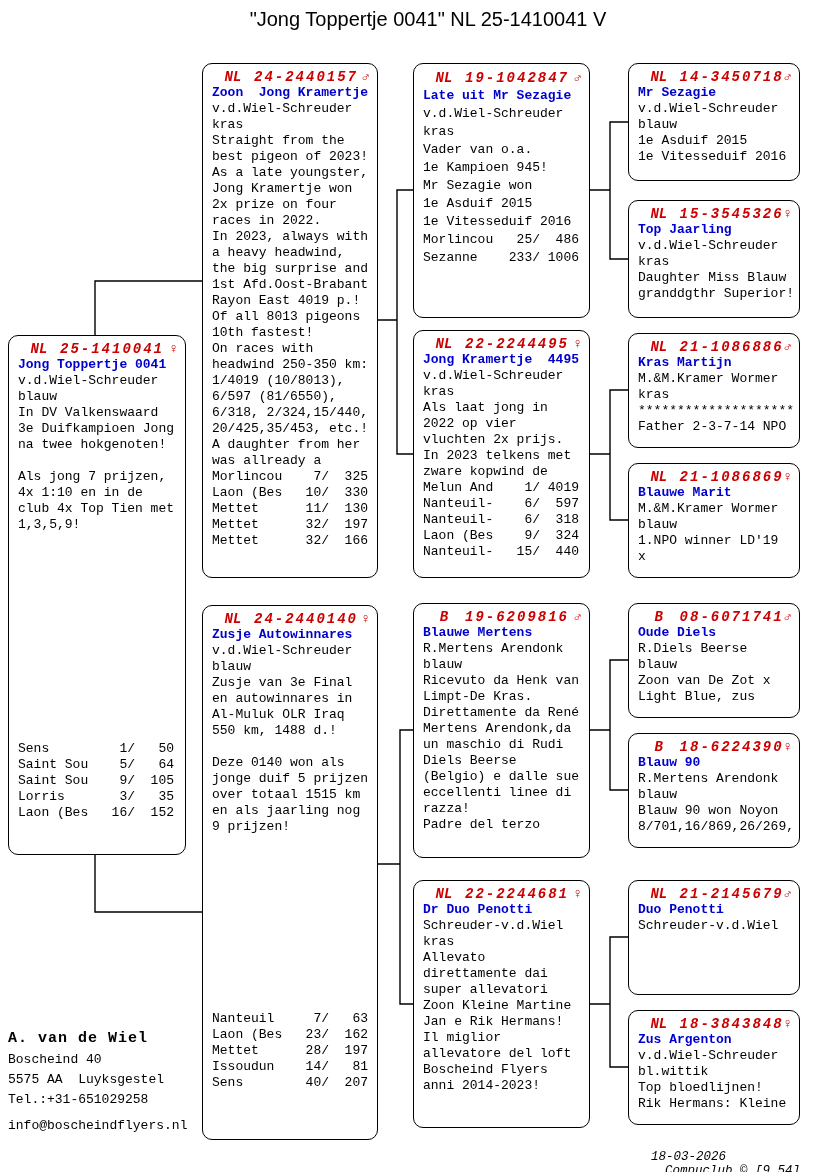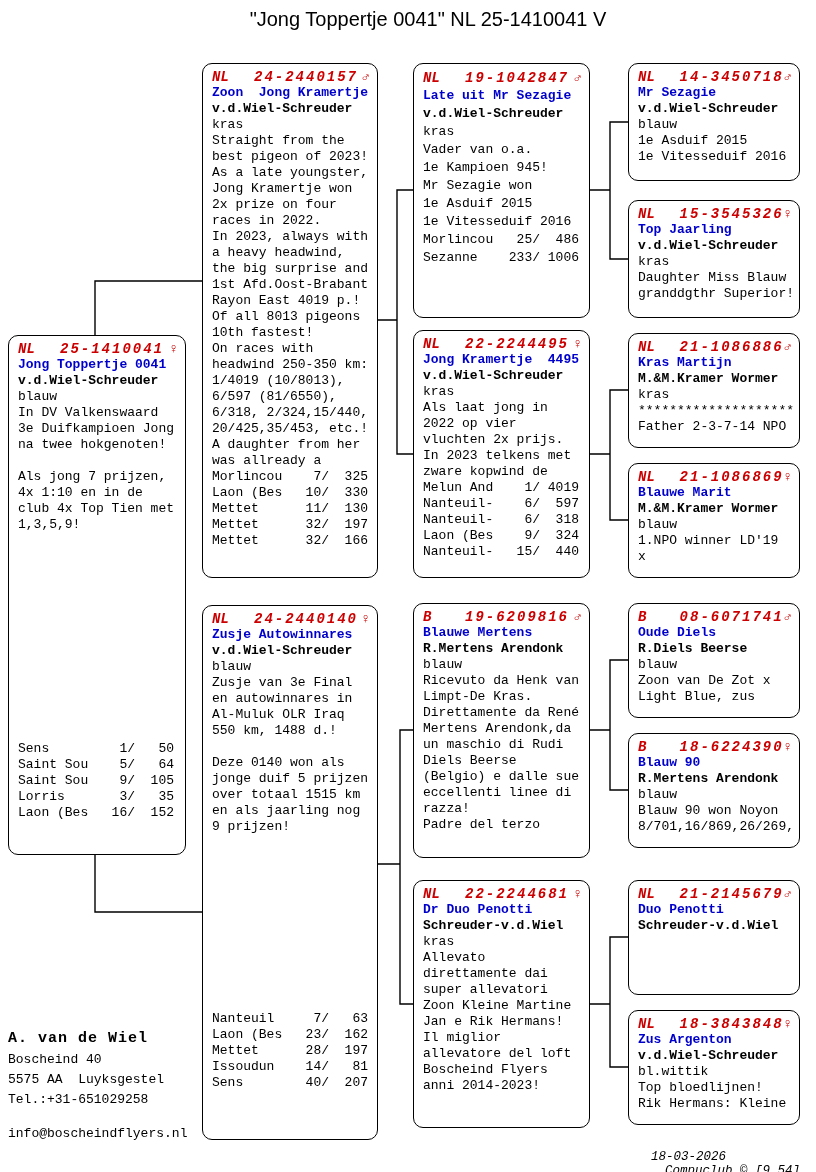--- a/index.html
+++ b/index.html
@@ -5,31 +5,31 @@
   html,body{margin:0;padding:0;background:#fff;}
   .page{position:relative;width:816px;height:1172px;background:#fff;
         font-family:"Liberation Mono", monospace;color:#000;overflow:hidden;}
   .title{position:absolute;top:8px;left:40px;right:0;text-align:center;
          font-family:"Liberation Sans", sans-serif;font-size:20px;color:#000;}
   .connectors{position:absolute;left:0;top:0;}
   .pbox{position:absolute;box-sizing:border-box;border:1.5px solid #000;border-radius:10px;
         background:#fff;padding:5px 7px 4px 9px;font-size:13px;line-height:16px;}
   .hdr{display:flex;align-items:baseline;color:var(--red);font-weight:bold;font-style:italic;
        font-size:14px;line-height:16px;white-space:pre;}
-  .hdr .country{width:42px;}
+  .hdr .country{width:42px;text-align:center;}
   .hdr .ring{letter-spacing:2px;text-align:right;}
   .hdr .sex{margin-left:auto;font-style:normal;letter-spacing:0;font-size:14px;}
   .pname{color:var(--blue);font-weight:bold;white-space:pre;line-height:16px;min-height:16px;}
-  .breeder{font-weight:bold;white-space:pre;line-height:16px;min-height:16px;}
+  .breeder{font-weight:normal;white-space:pre;line-height:16px;min-height:16px;}
   .box-line{white-space:pre;line-height:16px;min-height:16px;}
   .lh18 .box-line,.lh18 .pname,.lh18 .breeder,.lh18 .hdr{line-height:18px;min-height:18px;}
   .owner{position:absolute;left:8px;top:1028px;}
   .owner-name{font-weight:bold;font-size:15px;letter-spacing:1px;line-height:22px;}
   .owner-line{font-size:13px;line-height:20px;white-space:pre;}
-  .owner-email{font-size:13px;line-height:20px;margin-top:14px;}
+  .owner-email{font-size:13px;line-height:20px;margin-top:6px;}
   .footer{position:absolute;right:16px;top:1136px;font-size:12.5px;font-style:italic;white-space:pre;}
   .footer span{margin-left:26px;}
   .footer span:first-child{margin-left:12px;}
 </style>
 </head>
 <body>
 
 <div class="page">
 
   <div class="title">"Jong Toppertje 0041"  NL  25-1410041 V</div>

